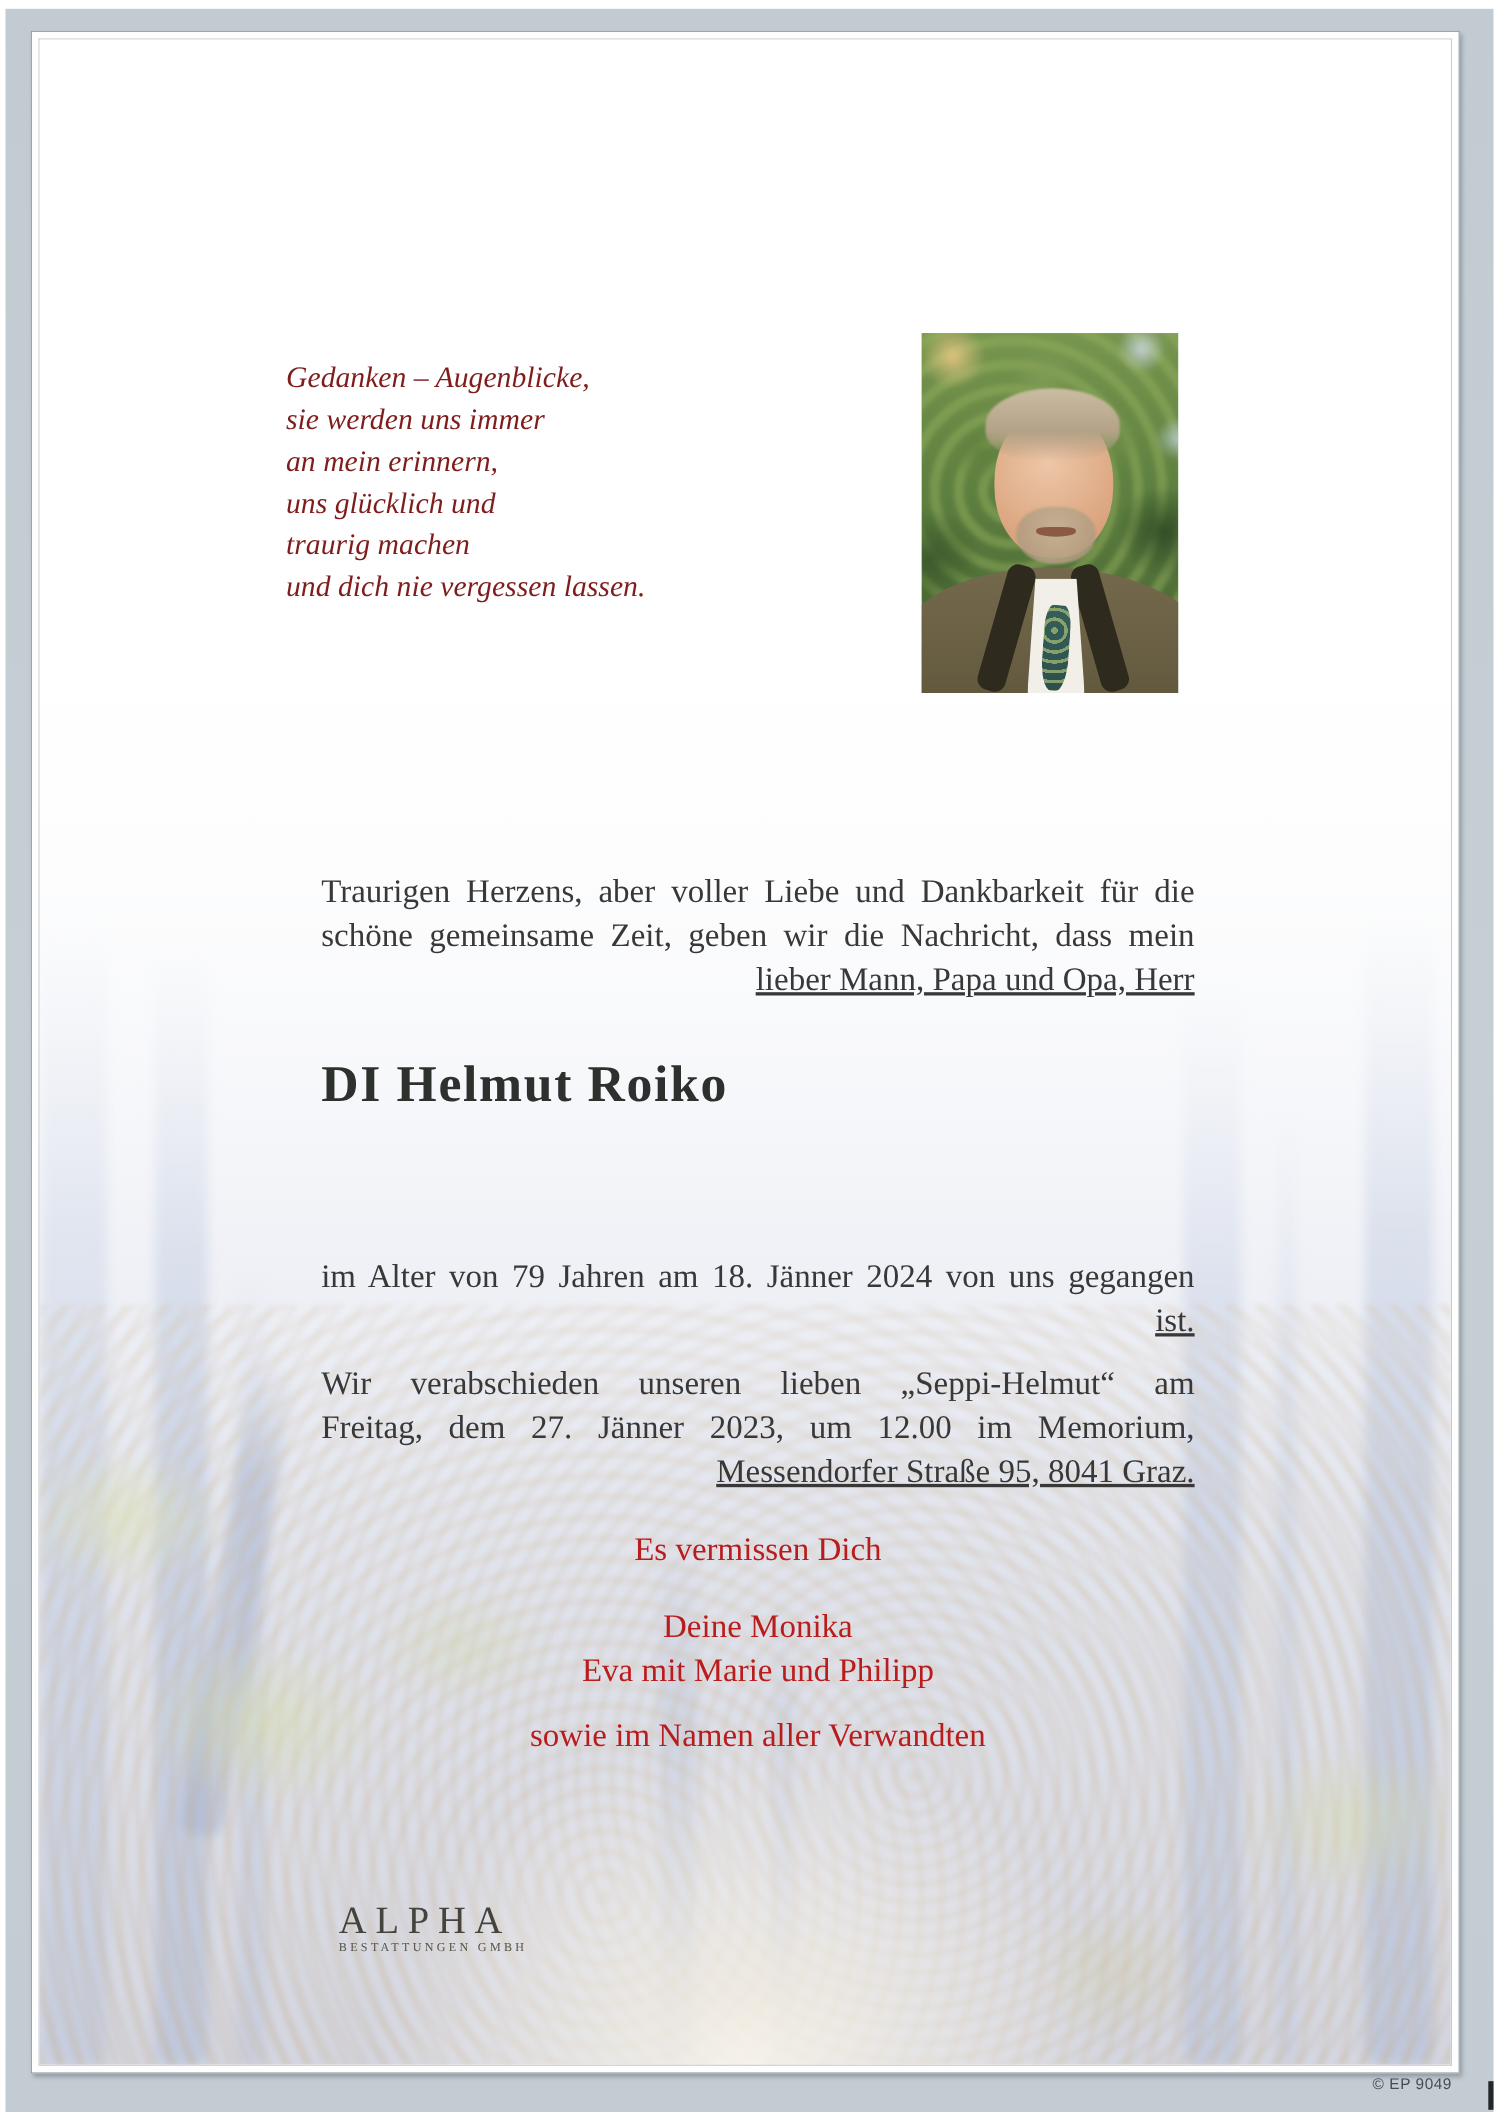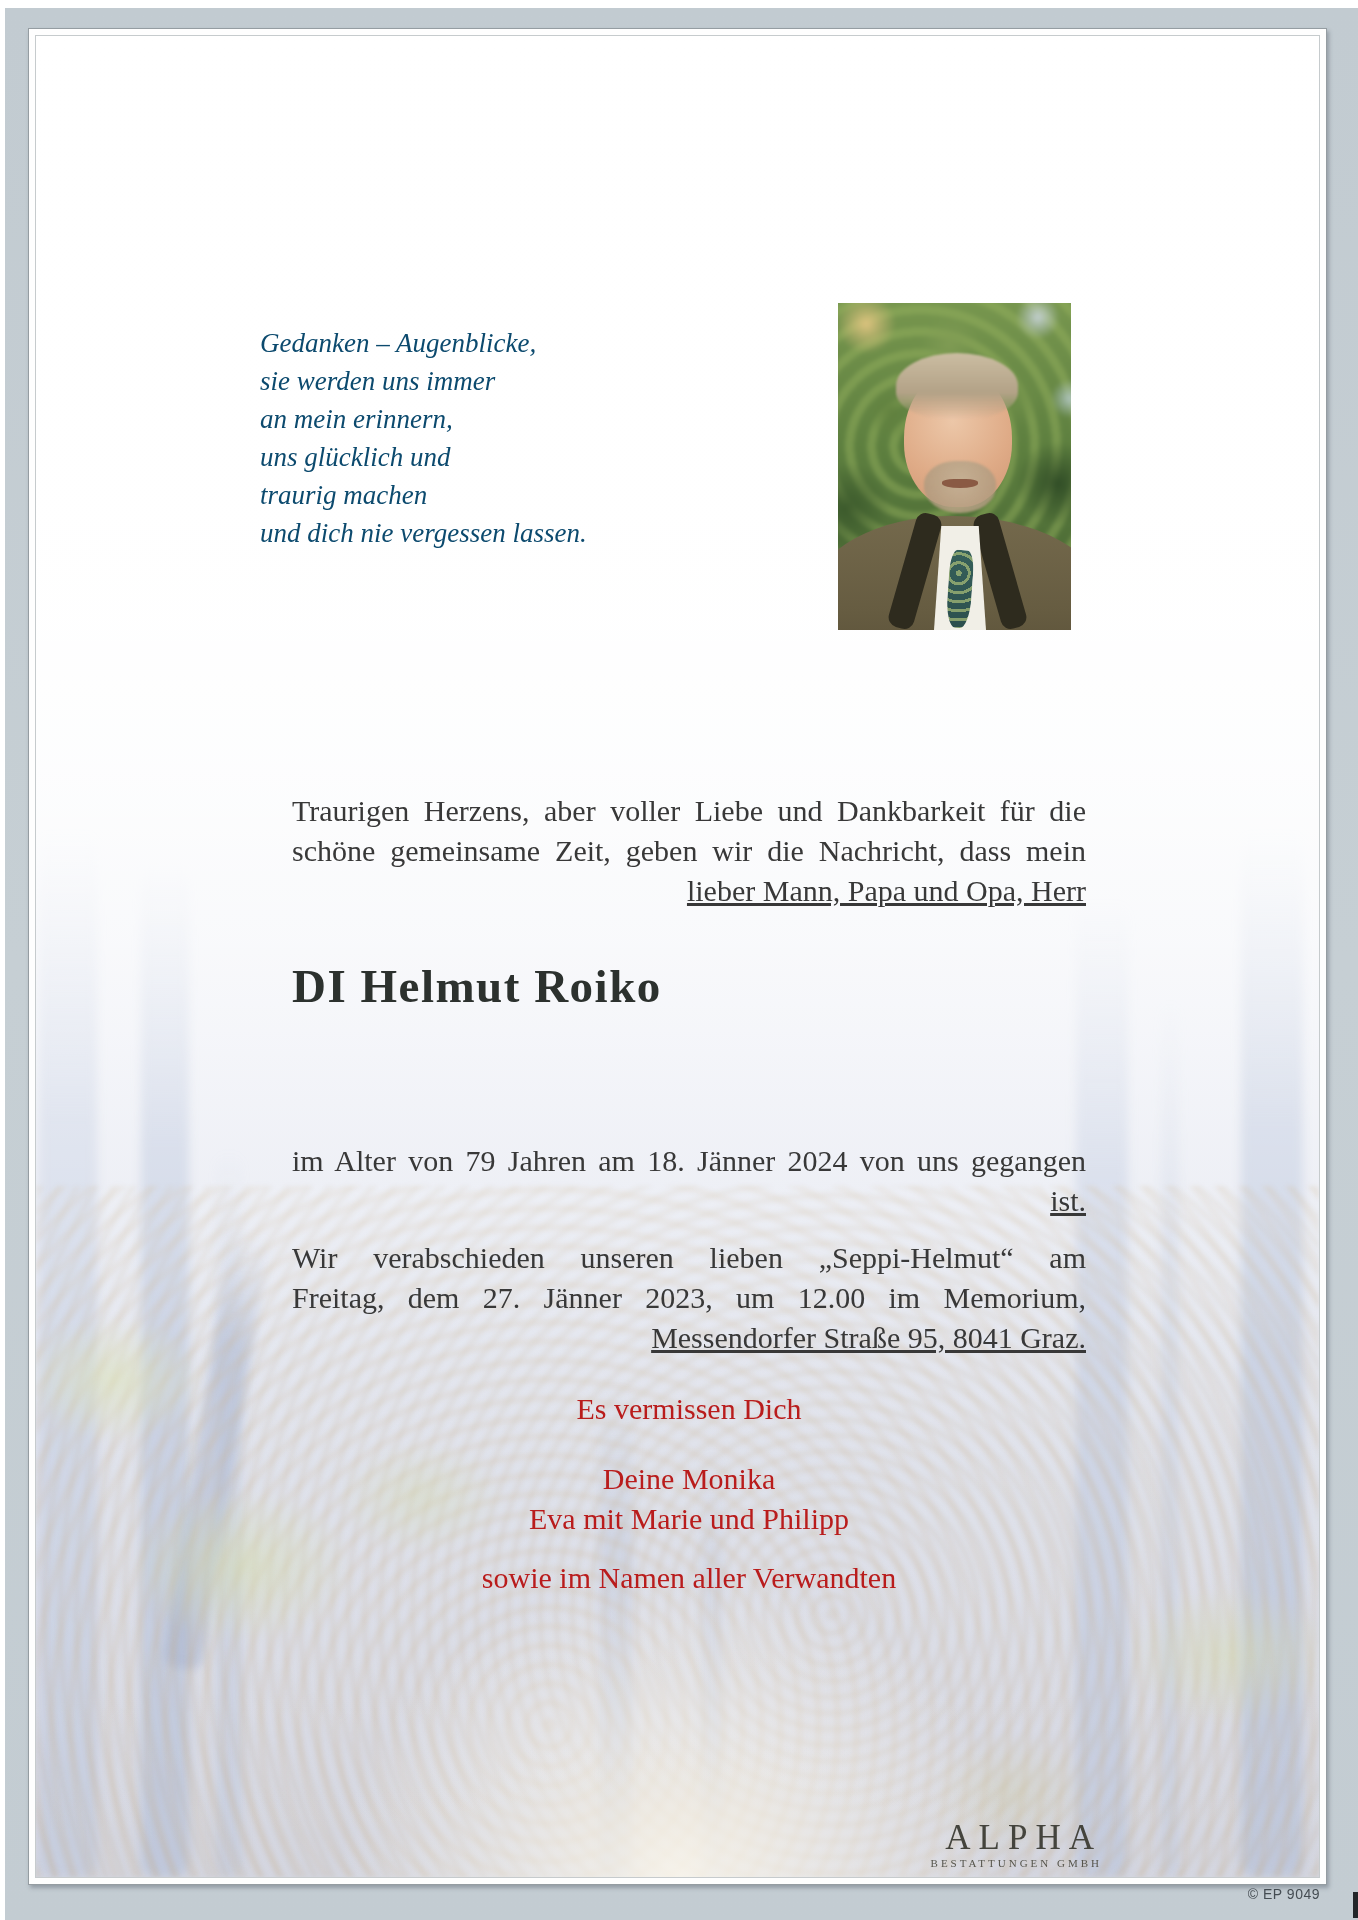--- a/index.html
+++ b/index.html
@@ -51,21 +51,21 @@
   }
   .bg-haze {
     position:absolute; inset:0;
     background:linear-gradient(180deg, rgba(255,255,255,0.95) 0%, rgba(255,255,255,0.85) 32%,
       rgba(255,255,255,0.45) 52%, rgba(255,255,255,0.12) 72%, rgba(255,255,255,0) 100%);
   }
   
   .content { position:absolute; inset:0; }
   .poem {
     position:absolute; left:224px; top:288px;
-    font-style:italic; font-size:27px; line-height:38px; color:#0c4a6e;
+    font-style:italic; font-size:27px; line-height:38px; color:#7f1d1d;
   }
   .photo {
     position:absolute; left:802px; top:267px; width:233px; height:327px;
     overflow:hidden; background:#6f8f4e;
   }
   .ph-foliage { position:absolute; inset:-6px; filter:blur(2px);
     background:
       radial-gradient(circle 46px at 14% 8%, rgba(224,196,128,0.95), transparent 65%),
       radial-gradient(circle 34px at 84% 6%, rgba(198,210,214,0.95), transparent 65%),
       radial-gradient(circle 30px at 97% 30%, rgba(186,206,214,0.8), transparent 65%),
@@ -117,21 +117,21 @@
   }
   .jline { text-align:justify; text-align-last:justify; }
   .lline { text-align:right;text-decoration:underline; }
   .deceased-name {
     position:absolute; left:256px; width:794px; top:920px;
     font-size:47px; line-height:60px; font-weight:bold; letter-spacing:1.5px;
     color:#2c312e; 
   }
   .center-block { position:absolute; left:256px; width:794px; text-align:center;
     font-size:30px; line-height:40px; color:#b91c1c; }
-  .logo-block { position:absolute; left:272px; width:794px; top:1784px; text-align:right; color:#44443d; }
+  .logo-block { position:absolute; left:272px; width:794px; top:1692px; text-align:left; color:#44443d; }
   .logo-name { font-size:35px; letter-spacing:8px; line-height:36px; }
   .logo-sub { font-size:11px; letter-spacing:3px; color:#55544b; margin-top:1px; }
 </style>
 </head>
 <body>
 
 <div class="page">
   <div class="scan-mat"></div>
 
   <div class="card">

